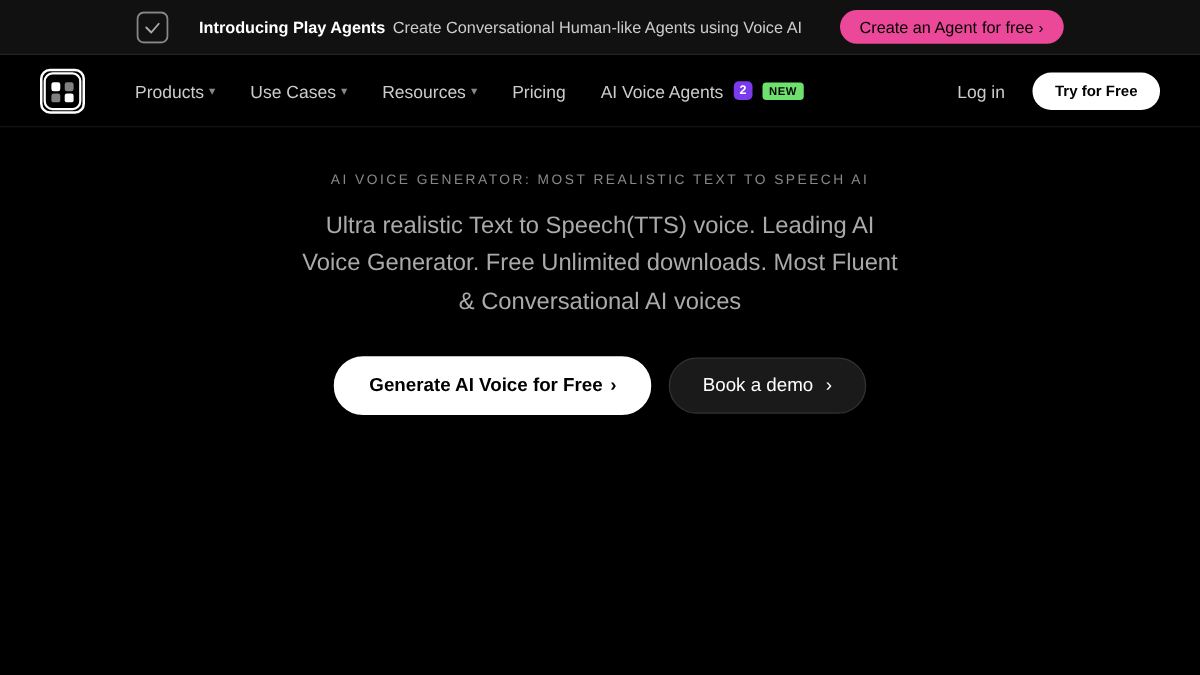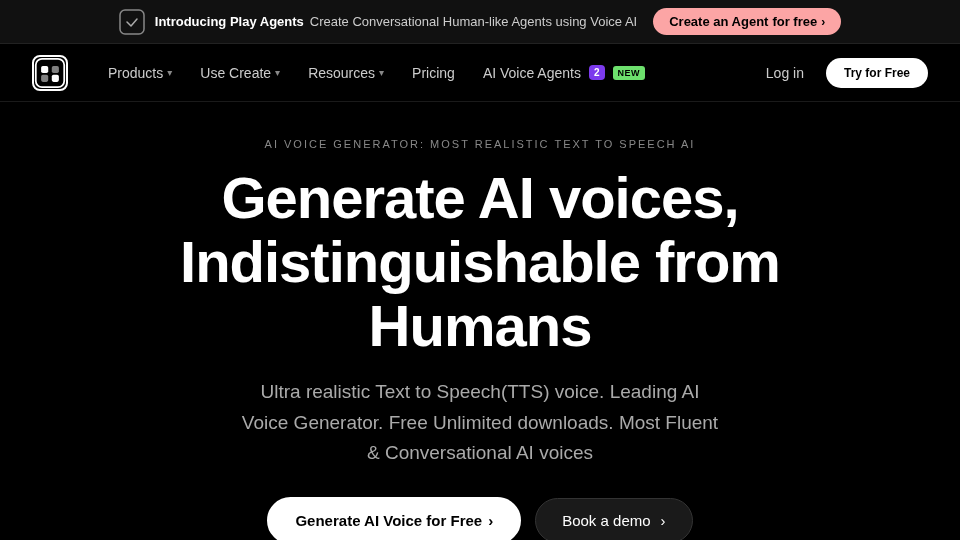--- a/index.html
+++ b/index.html
@@ -12,41 +12,41 @@
       color: #fff;
     }
 
     
     .top-banner {
       background: #111;
       border-bottom: 1px solid #222;
       display: flex;
       align-items: center;
       justify-content: center;
-      gap: 10px;
+      gap: 24px;
       padding: 8px 16px;
       font-size: 13px;
       color: #ccc;
       min-height: 42px;
     }
     .top-banner .logo-icon {
       width: 26px;
       height: 26px;
       flex-shrink: 0;
     }
     .banner-text { display: flex; align-items: center; gap: 6px; flex-wrap: wrap; justify-content: center; }
     .banner-bold { color: #fff; font-weight: 600; }
     .banner-cta {
-      background: #fca5a5;
+      background: #ec4899;
       color: #000;
       border: none;
       border-radius: 20px;
       padding: 6px 16px;
       font-size: 13px;
-      font-weight: 700;
+      font-weight: 400;
       cursor: pointer;
       display: flex;
       align-items: center;
       gap: 4px;
       white-space: nowrap;
       margin-left: 6px;
     }
     .banner-cta .arrow { font-size: 12px; }
 
     
@@ -234,21 +234,21 @@
       <rect x="20" y="20" width="8" height="8" rx="2" fill="#fff"></rect>
     </svg>
   </div>
 
   <div class="nav-links">
     <div class="nav-item">
       <span>Products</span>
       <span class="nav-chevron">▾</span>
     </div>
     <div class="nav-item">
-      <span>Use Create</span>
+      <span>Use Cases</span>
       <span class="nav-chevron">▾</span>
     </div>
     <div class="nav-item">
       <span>Resources</span>
       <span class="nav-chevron">▾</span>
     </div>
     <div class="nav-item">
       <span>Pricing</span>
     </div>
     <div class="nav-item">
@@ -259,25 +259,20 @@
   </div>
 
   <div class="nav-actions">
     <button class="btn-login">Log in</button>
     <button class="btn-try">Try for Free</button>
   </div>
 </nav>
 
 <div class="hero">
   <div class="hero-tag">AI VOICE GENERATOR: MOST REALISTIC TEXT TO SPEECH AI</div>
-  <h1 class="hero-title">
-    <span>Generate AI voices,</span><br>
-    <span>Indistinguishable from</span><br>
-    <span>Humans</span>
-  </h1>
   <p class="hero-sub">Ultra realistic Text to Speech(TTS) voice. Leading AI Voice Generator. Free Unlimited downloads. Most Fluent &amp; Conversational AI voices</p>
   <div class="hero-buttons">
     <button class="btn-primary">
       <span>Generate AI Voice for Free</span>
       <span>›</span>
     </button>
     <button class="btn-secondary">
       <span>Book a demo</span>
       <span>›</span>
     </button>

